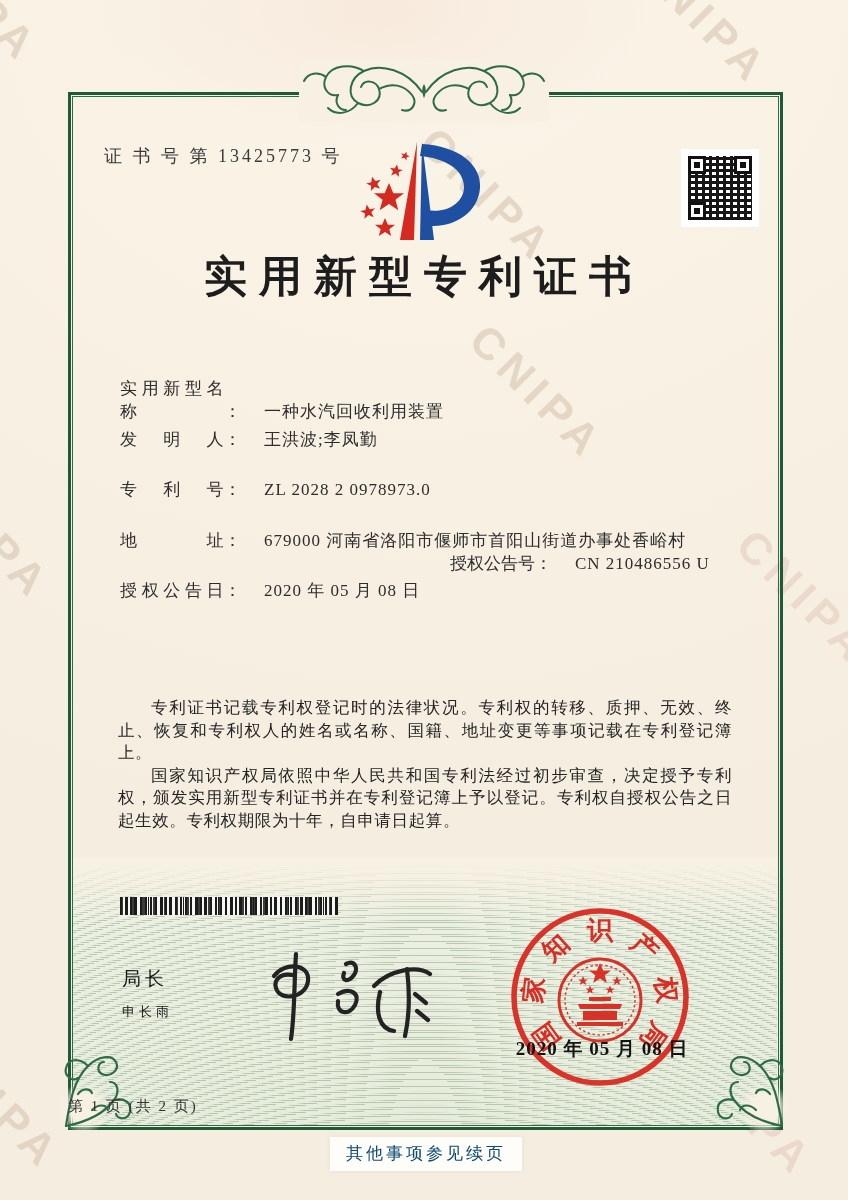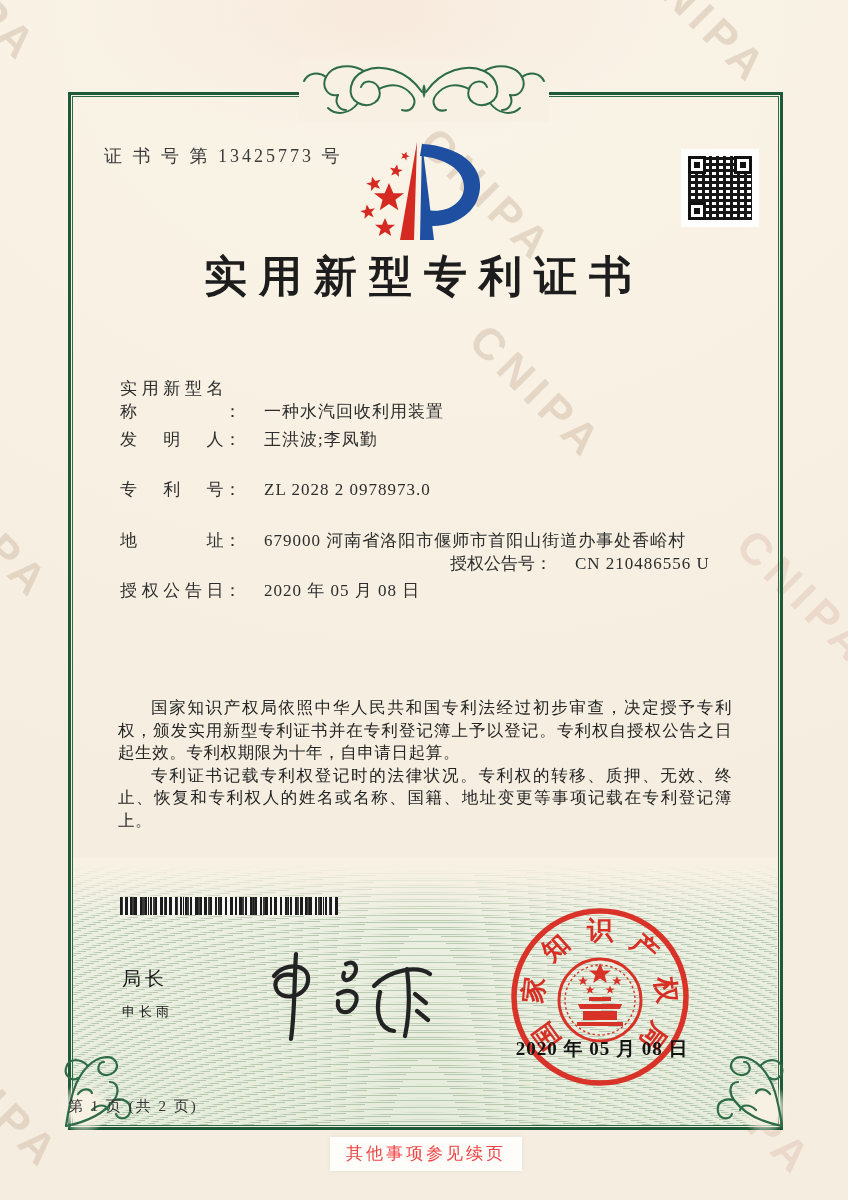--- a/index.html
+++ b/index.html
@@ -90,21 +90,21 @@
   .seal svg{width:100%;height:100%;display:block;}
   .seal-date{
     position:absolute;left:512px;top:1036px;width:180px;z-index:5;text-align:center;
     font-size:19px;letter-spacing:1px;color:#131313;font-weight:600;
   }
   
   .page-info{position:absolute;left:68px;top:1097px;width:672px;z-index:4;text-align:left;font-size:15px;letter-spacing:2px;color:#333;}
   .cont-strip{
     position:absolute;left:330px;top:1137px;width:192px;height:34px;z-index:4;
     background:#fefdfa;box-shadow:0 0 5px rgba(120,110,90,.10);
-    text-align:center;line-height:34px;font-size:17px;letter-spacing:3px;color:#ef4444;
+    text-align:center;line-height:34px;font-size:17px;letter-spacing:3px;color:#0c4a6e;
   }
 </style>
 </head>
 <body>
 
 <div id="page">
 
   <span class="wm" style="left:-70px;top:-82px;">CNIPA</span>
   <span class="wm" style="left:660px;top:-60px;">CNIPA</span>
   <span class="wm" style="left:445px;top:118px;">CNIPA</span>
@@ -213,22 +213,22 @@
     </div>
     <div class="frow">
       <span class="flabel">授权公告日</span><span class="fcolon">：</span><span class="fvalue">2020 年 05 月 08 日</span>
       <span class="pair2">
         <span>授权公告号</span><span>：</span><span class="fvalue">CN 210486556 U</span>
       </span>
     </div>
   </div>
 
   <div class="body-text">
+    <p>专利证书记载专利权登记时的法律状况。专利权的转移、质押、无效、终止、恢复和专利权人的姓名或名称、国籍、地址变更等事项记载在专利登记簿上。</p>
     <p>国家知识产权局依照中华人民共和国专利法经过初步审查，决定授予专利权，颁发实用新型专利证书并在专利登记簿上予以登记。专利权自授权公告之日起生效。专利权期限为十年，自申请日起算。</p>
-    <p>专利证书记载专利权登记时的法律状况。专利权的转移、质押、无效、终止、恢复和专利权人的姓名或名称、国籍、地址变更等事项记载在专利登记簿上。</p>
   </div>
 
   <div class="barcode"></div>
 
   <div class="officer-title">局长</div>
   <div class="officer-name">申长雨</div>
 
   <div class="signature">
     <svg viewBox="0 0 188 102">
       <g fill="none" stroke="#232323" stroke-width="4.2" stroke-linecap="round">

